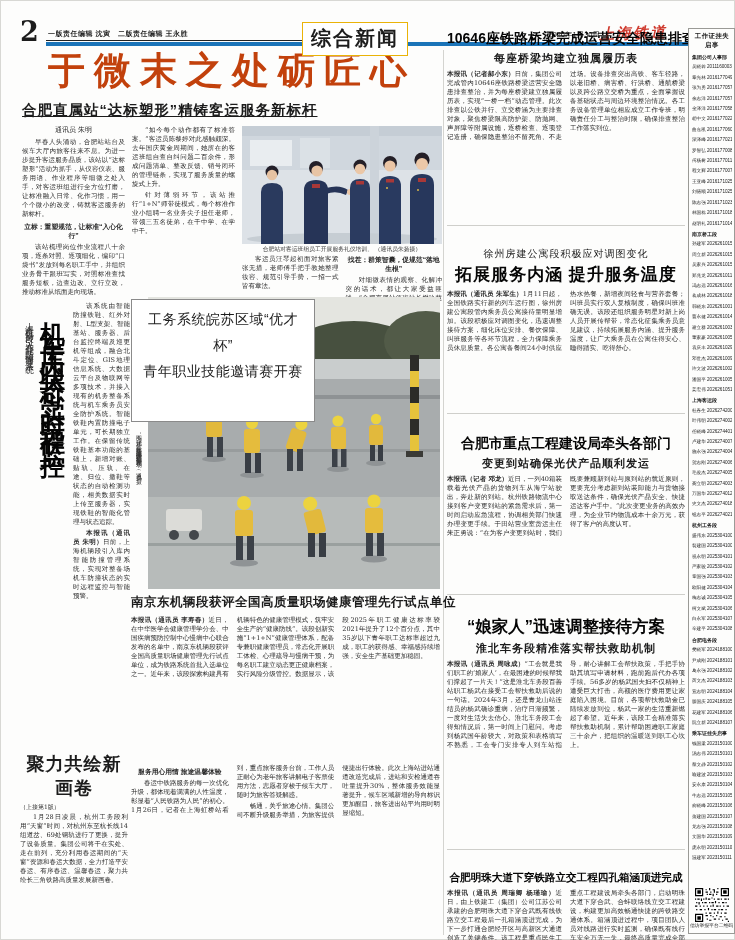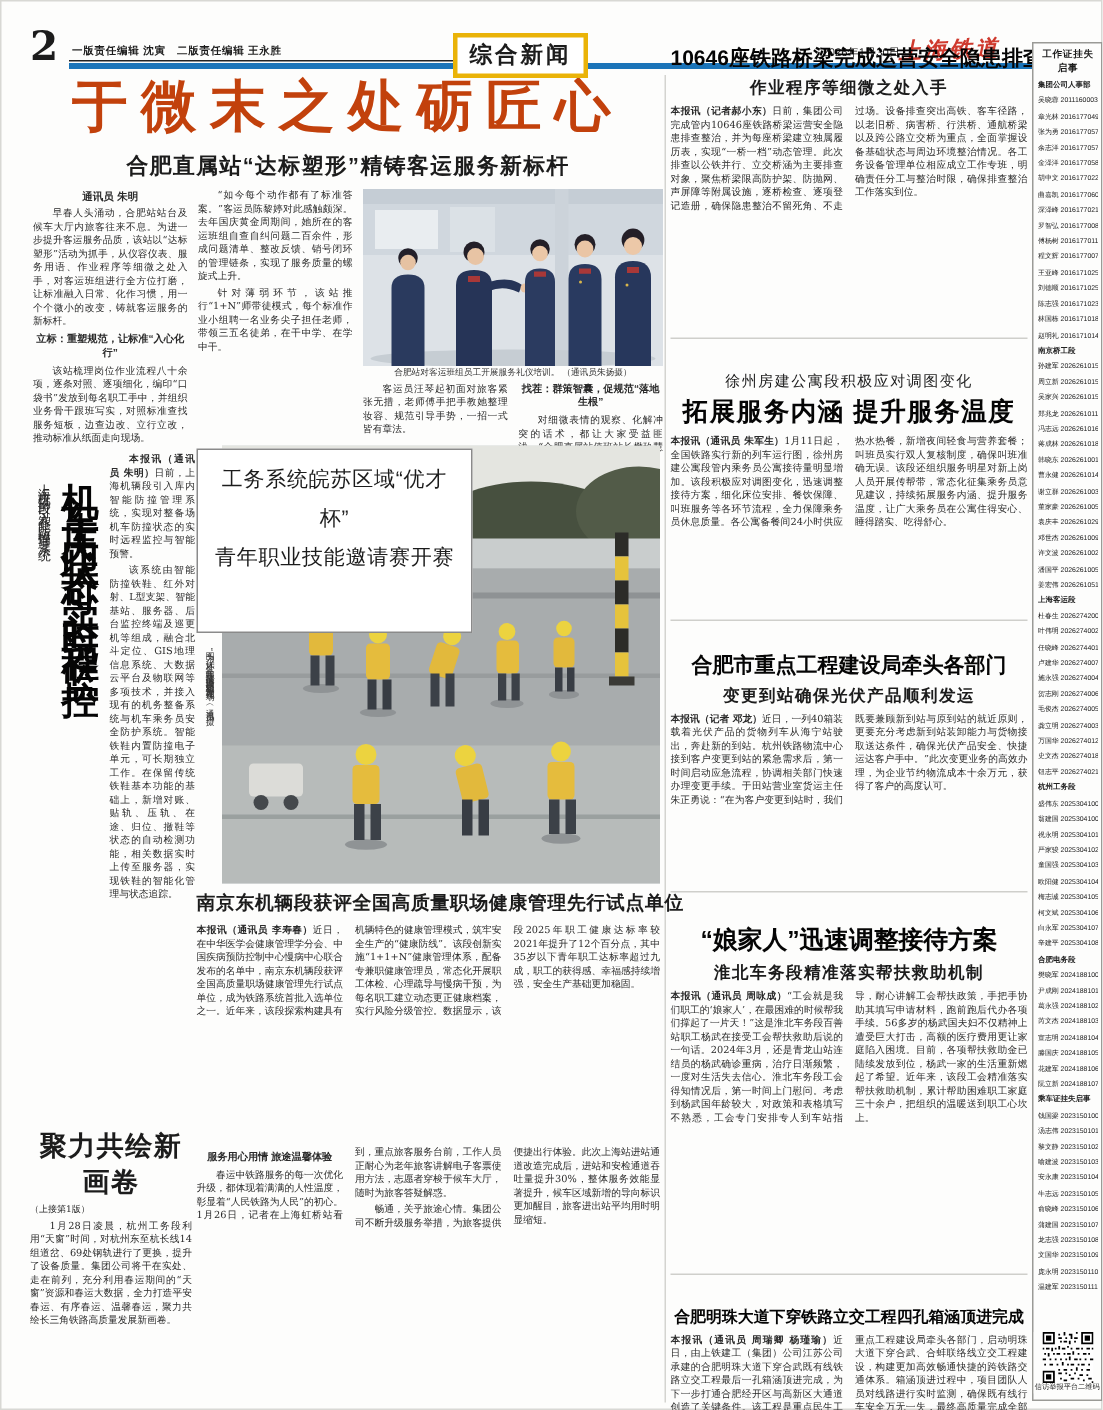--- a/index.html
+++ b/index.html
@@ -5,38 +5,38 @@
   html,body{margin:0;padding:0;background:#e9e9e7;}
   .page{position:relative;width:735px;height:940px;background:#fdfdfc;margin:0 auto;
         font-family:"Liberation Sans",sans-serif;color:#1c1c1c;overflow:hidden;
         box-shadow:inset 0 0 0 1px #d8d8d4;}
   
   .hdr{position:absolute;left:20px;top:20px;width:695px;height:26px;}
   .pageno{position:absolute;left:0;top:-4px;font-size:27px;font-weight:bold;font-family:"DejaVu Serif",serif;}
   .editors{position:absolute;left:28px;top:9px;font-size:7px;font-weight:bold;letter-spacing:.5px;}
   .hdr-thinline{position:absolute;left:26px;top:20px;width:280px;height:1px;background:#222;}
   .hdr-blueline{position:absolute;left:26px;top:22px;width:669px;height:4px;}
-  .sectionbox{position:absolute;left:282px;top:2px;background:#fff;border:3px solid #eab308;
-              padding:2px 8px 3px 8px;font-size:15px;font-weight:900;letter-spacing:2px;z-index:3;}
+  .sectionbox{position:absolute;left:282px;top:2px;background:#fff;border:1px solid #eab308;
+              padding:2px 8px 3px 8px;font-size:20px;font-weight:900;letter-spacing:2px;z-index:3;}
   .dateline{position:absolute;right:115px;top:10px;font-size:7.5px;}
   .masthead{position:absolute;right:48px;top:4px;font-size:15px;font-weight:bold;font-style:italic;
             letter-spacing:2px;transform:rotate(-2deg);}
   
   .body-txt{font-size:6.5px;line-height:9px;text-align:justify;color:#2a2a2a;
             font-family:"DejaVu Serif",serif;}
   .lede{font-weight:bold;}
   .subhead{font-weight:bold;text-align:center;margin:3px 0;font-size:6.8px;font-family:"Liberation Sans",sans-serif;}
   p.tp{margin:0 0 2px 0;text-indent:13px;}
   
   .lead{position:absolute;left:22px;top:46px;width:420px;}
   .lead h1{margin:0;text-align:center;font-size:37px;font-weight:900;letter-spacing:9px;color:#c2410c;}
-  .lead h2{margin:5px 0 0 0;text-align:center;font-size:14.5px;font-weight:900;letter-spacing:1px;}
+  .lead h2{margin:5px 0 0 0;font-size:14.5px;font-weight:900;letter-spacing:1px;text-decoration:underline;}
   .lead-body{display:flex;gap:7px;margin-top:6px;height:188px;overflow:hidden;}
   .lead-col{width:103px;overflow:hidden;}
-  .byline{text-align:center;font-size:7px;margin-bottom:3px;font-weight:bold;}
+  .byline{text-align:center;font-size:7px;margin-bottom:3px;}
   .lead-right{width:200px;}
   .photo1{width:200px;height:118px;display:block;}
   .cap{font-size:5.8px;text-align:center;line-height:8px;margin:1px 0 2px 0;color:#333;}
   .below{columns:2;column-gap:7px;height:56px;overflow:hidden;}
   
   .vert{position:absolute;left:22px;top:302px;width:108px;height:446px;display:flex;overflow:hidden;}
   .vkicker{writing-mode:vertical-rl;font-size:8.5px;letter-spacing:3px;width:14px;color:#222;padding-top:14px;}
   .vhead{writing-mode:vertical-rl;font-size:25px;font-weight:900;letter-spacing:11px;width:34px;color:#050505;}
   .vbody{flex:1;overflow:hidden;padding-left:3px;}
   
@@ -151,22 +151,22 @@
 
         </div>
       </div>
     </div>
   </div>
 
   <div class="vert">
     <div class="vkicker">上海机辆段引入智能防撞管理系统</div>
     <div class="vhead">机车库内状态可实时远程监控</div>
     <div class="vbody body-txt">
+      <p class="tp">该系统由智能防撞铁鞋、红外对射、L型支架、智能基站、服务器、后台监控终端及巡更机等组成，融合北斗定位、GIS地理信息系统、大数据云平台及物联网等多项技术，并接入现有的机务整备系统与机车乘务员安全防护系统。智能铁鞋内置防撞电子单元，可长期独立工作。在保留传统铁鞋基本功能的基础上，新增对账、贴轨、压轨、在途、归位、撤鞋等状态的自动检测功能，相关数据实时上传至服务器，实现铁鞋的智能化管理与状态追踪。</p>
       <p class="tp"><span class="lede">本报讯（通讯员 朱明）</span><span>日前，上海机辆段引入库内智能防撞管理系统，实现对整备场机车防撞状态的实时远程监控与智能预警。</span></p>
-      <p class="tp">该系统由智能防撞铁鞋、红外对射、L型支架、智能基站、服务器、后台监控终端及巡更机等组成，融合北斗定位、GIS地理信息系统、大数据云平台及物联网等多项技术，并接入现有的机务整备系统与机车乘务员安全防护系统。智能铁鞋内置防撞电子单元，可长期独立工作。在保留传统铁鞋基本功能的基础上，新增对账、贴轨、压轨、在途、归位、撤鞋等状态的自动检测功能，相关数据实时上传至服务器，实现铁鞋的智能化管理与状态追踪。</p>
     </div>
   </div>
 
   <div class="photo2wrap">
     <svg viewBox="0 0 292 292" preserveAspectRatio="none" style="width:292px;height:292px;display:block;">
       <rect width="292" height="292" fill="#b4b8b8"></rect>
       <rect width="292" height="58" fill="#e4e5e0"></rect>
       <ellipse cx="34" cy="54" rx="50" ry="30" fill="#4c5444"></ellipse>
       <ellipse cx="118" cy="46" rx="56" ry="26" fill="#5a6350"></ellipse>
       <ellipse cx="206" cy="52" rx="62" ry="28" fill="#47503f"></ellipse>
@@ -271,21 +271,21 @@
   <div class="juli">
     <h3>聚力共绘新画卷</h3>
     <div class="note body-txt">（上接第1版）</div>
     <div class="body-txt" style="text-indent:13px;">1月28日凌晨，杭州工务段利用“天窗”时间，对杭州东至杭长线14组道岔、69处钢轨进行了更换，提升了设备质量。集团公司将干在实处、走在前列，充分利用春运期间的“天窗”资源和春运大数据，全力打造平安春运、有序春运、温馨春运，聚力共绘长三角铁路高质量发展新画卷。</div>
   </div>
 
   <div class="rightcol">
 
     <div class="r-art">
       <h3 class="rh1" style="font-size:14px;">10646座铁路桥梁完成运营安全隐患排查</h3>
-      <div class="rsub">作业程序等细微之处入手</div>
+      <div class="rsub">每座桥梁均建立独属履历表</div>
       <div class="cols2 body-txt" style="height:148px;">
         <span class="lede">本报讯（记者郝小东）</span><span>日前，集团公司完成管内10646座铁路桥梁运营安全隐患排查整治，并为每座桥梁建立独属履历表，实现“一桥一档”动态管理。此次排查以公铁并行、立交桥涵为主要排查对象，聚焦桥梁限高防护架、防抛网、声屏障等附属设施，逐桥检查、逐项登记造册，确保隐患整治不留死角、不走过场。设备排查突出高铁、客车径路，以老旧桥、病害桥、行洪桥、通航桥梁以及跨公路立交桥为重点，全面掌握设备基础状态与周边环境整治情况。各工务设备管理单位相应成立工作专班，明确责任分工与整治时限，确保排查整治工作落实到位。</span>
       </div>
     </div>
 
     <div class="r-art ruled">
       <div class="rkick">徐州房建公寓段积极应对调图变化</div>
       <h3 class="rh1" style="font-size:17px;letter-spacing:1px;margin:2px 0 4px 0;">拓展服务内涵 提升服务温度</h3>
       <div class="cols2 body-txt" style="height:116px;">
         <span class="lede">本报讯（通讯员 朱军生）</span><span>1月11日起，全国铁路实行新的列车运行图，徐州房建公寓段管内乘务员公寓接待量明显增加。该段积极应对调图变化，迅速调整接待方案，细化床位安排、餐饮保障、叫班服务等各环节流程，全力保障乘务员休息质量。各公寓备餐间24小时供应热水热餐，新增夜间轻食与营养套餐；叫班员实行双人复核制度，确保叫班准确无误。该段还组织服务明星对新上岗人员开展传帮带，常态化征集乘务员意见建议，持续拓展服务内涵、提升服务温度，让广大乘务员在公寓住得安心、睡得踏实、吃得舒心。</span>

